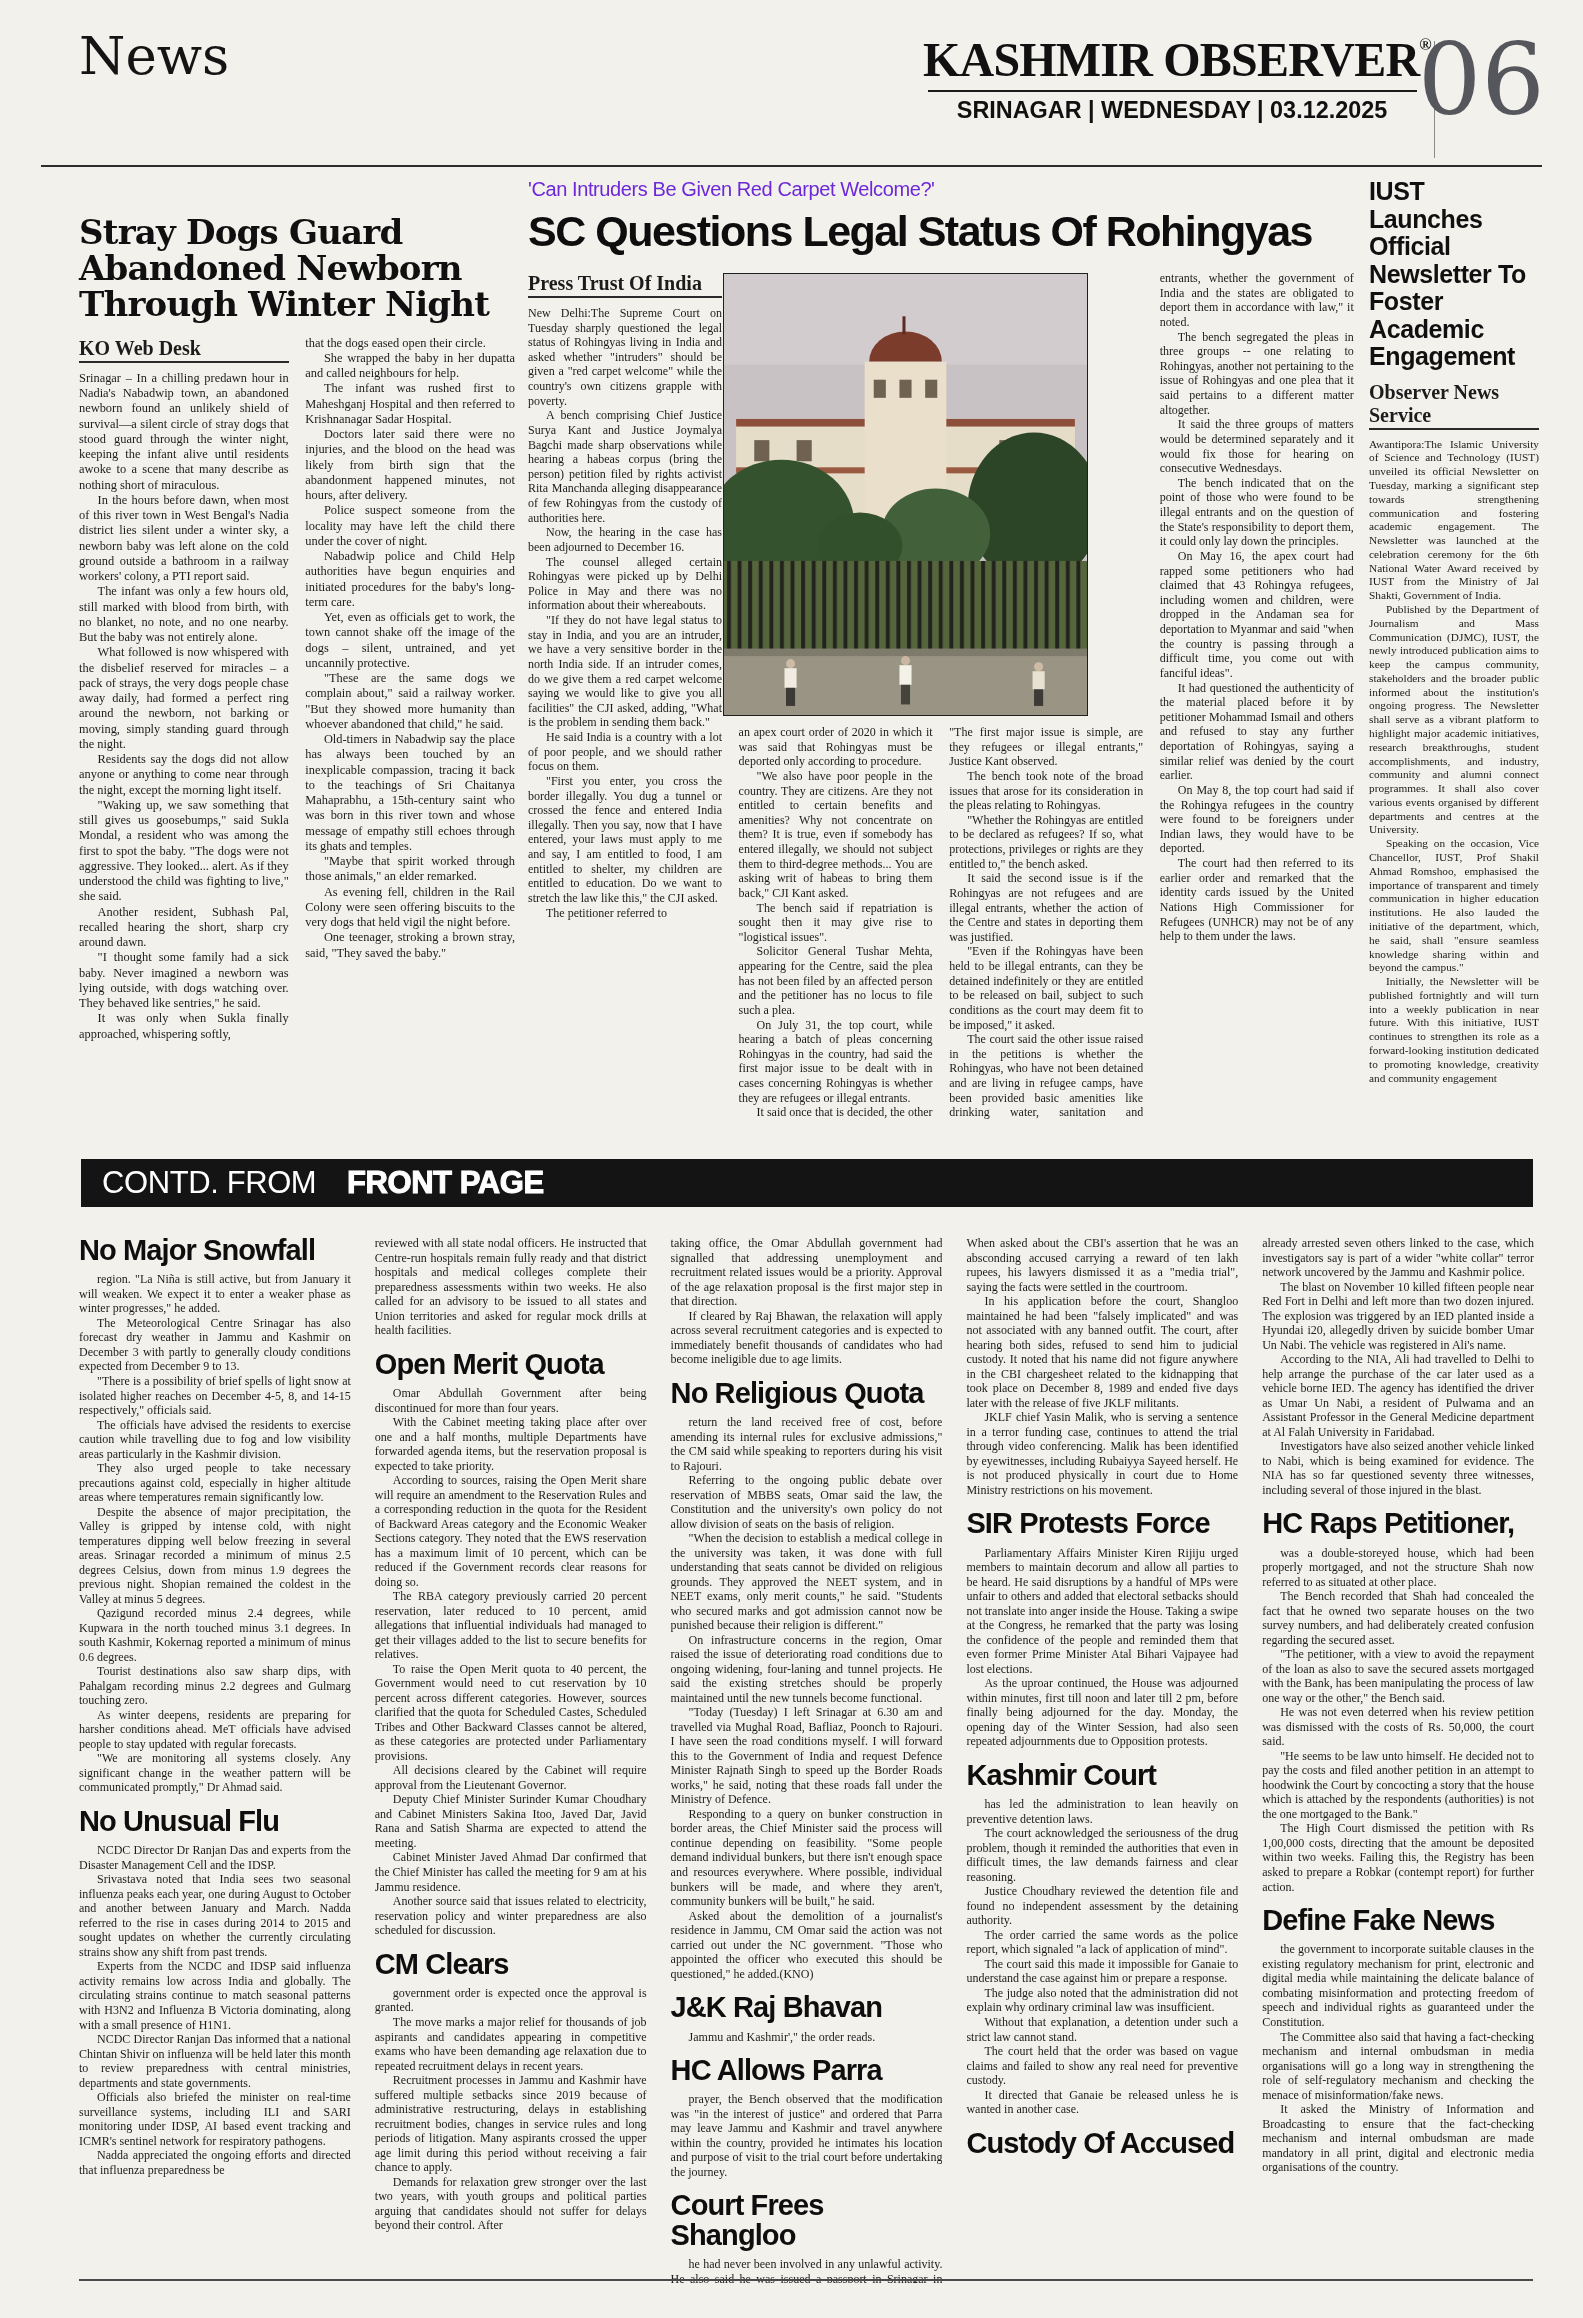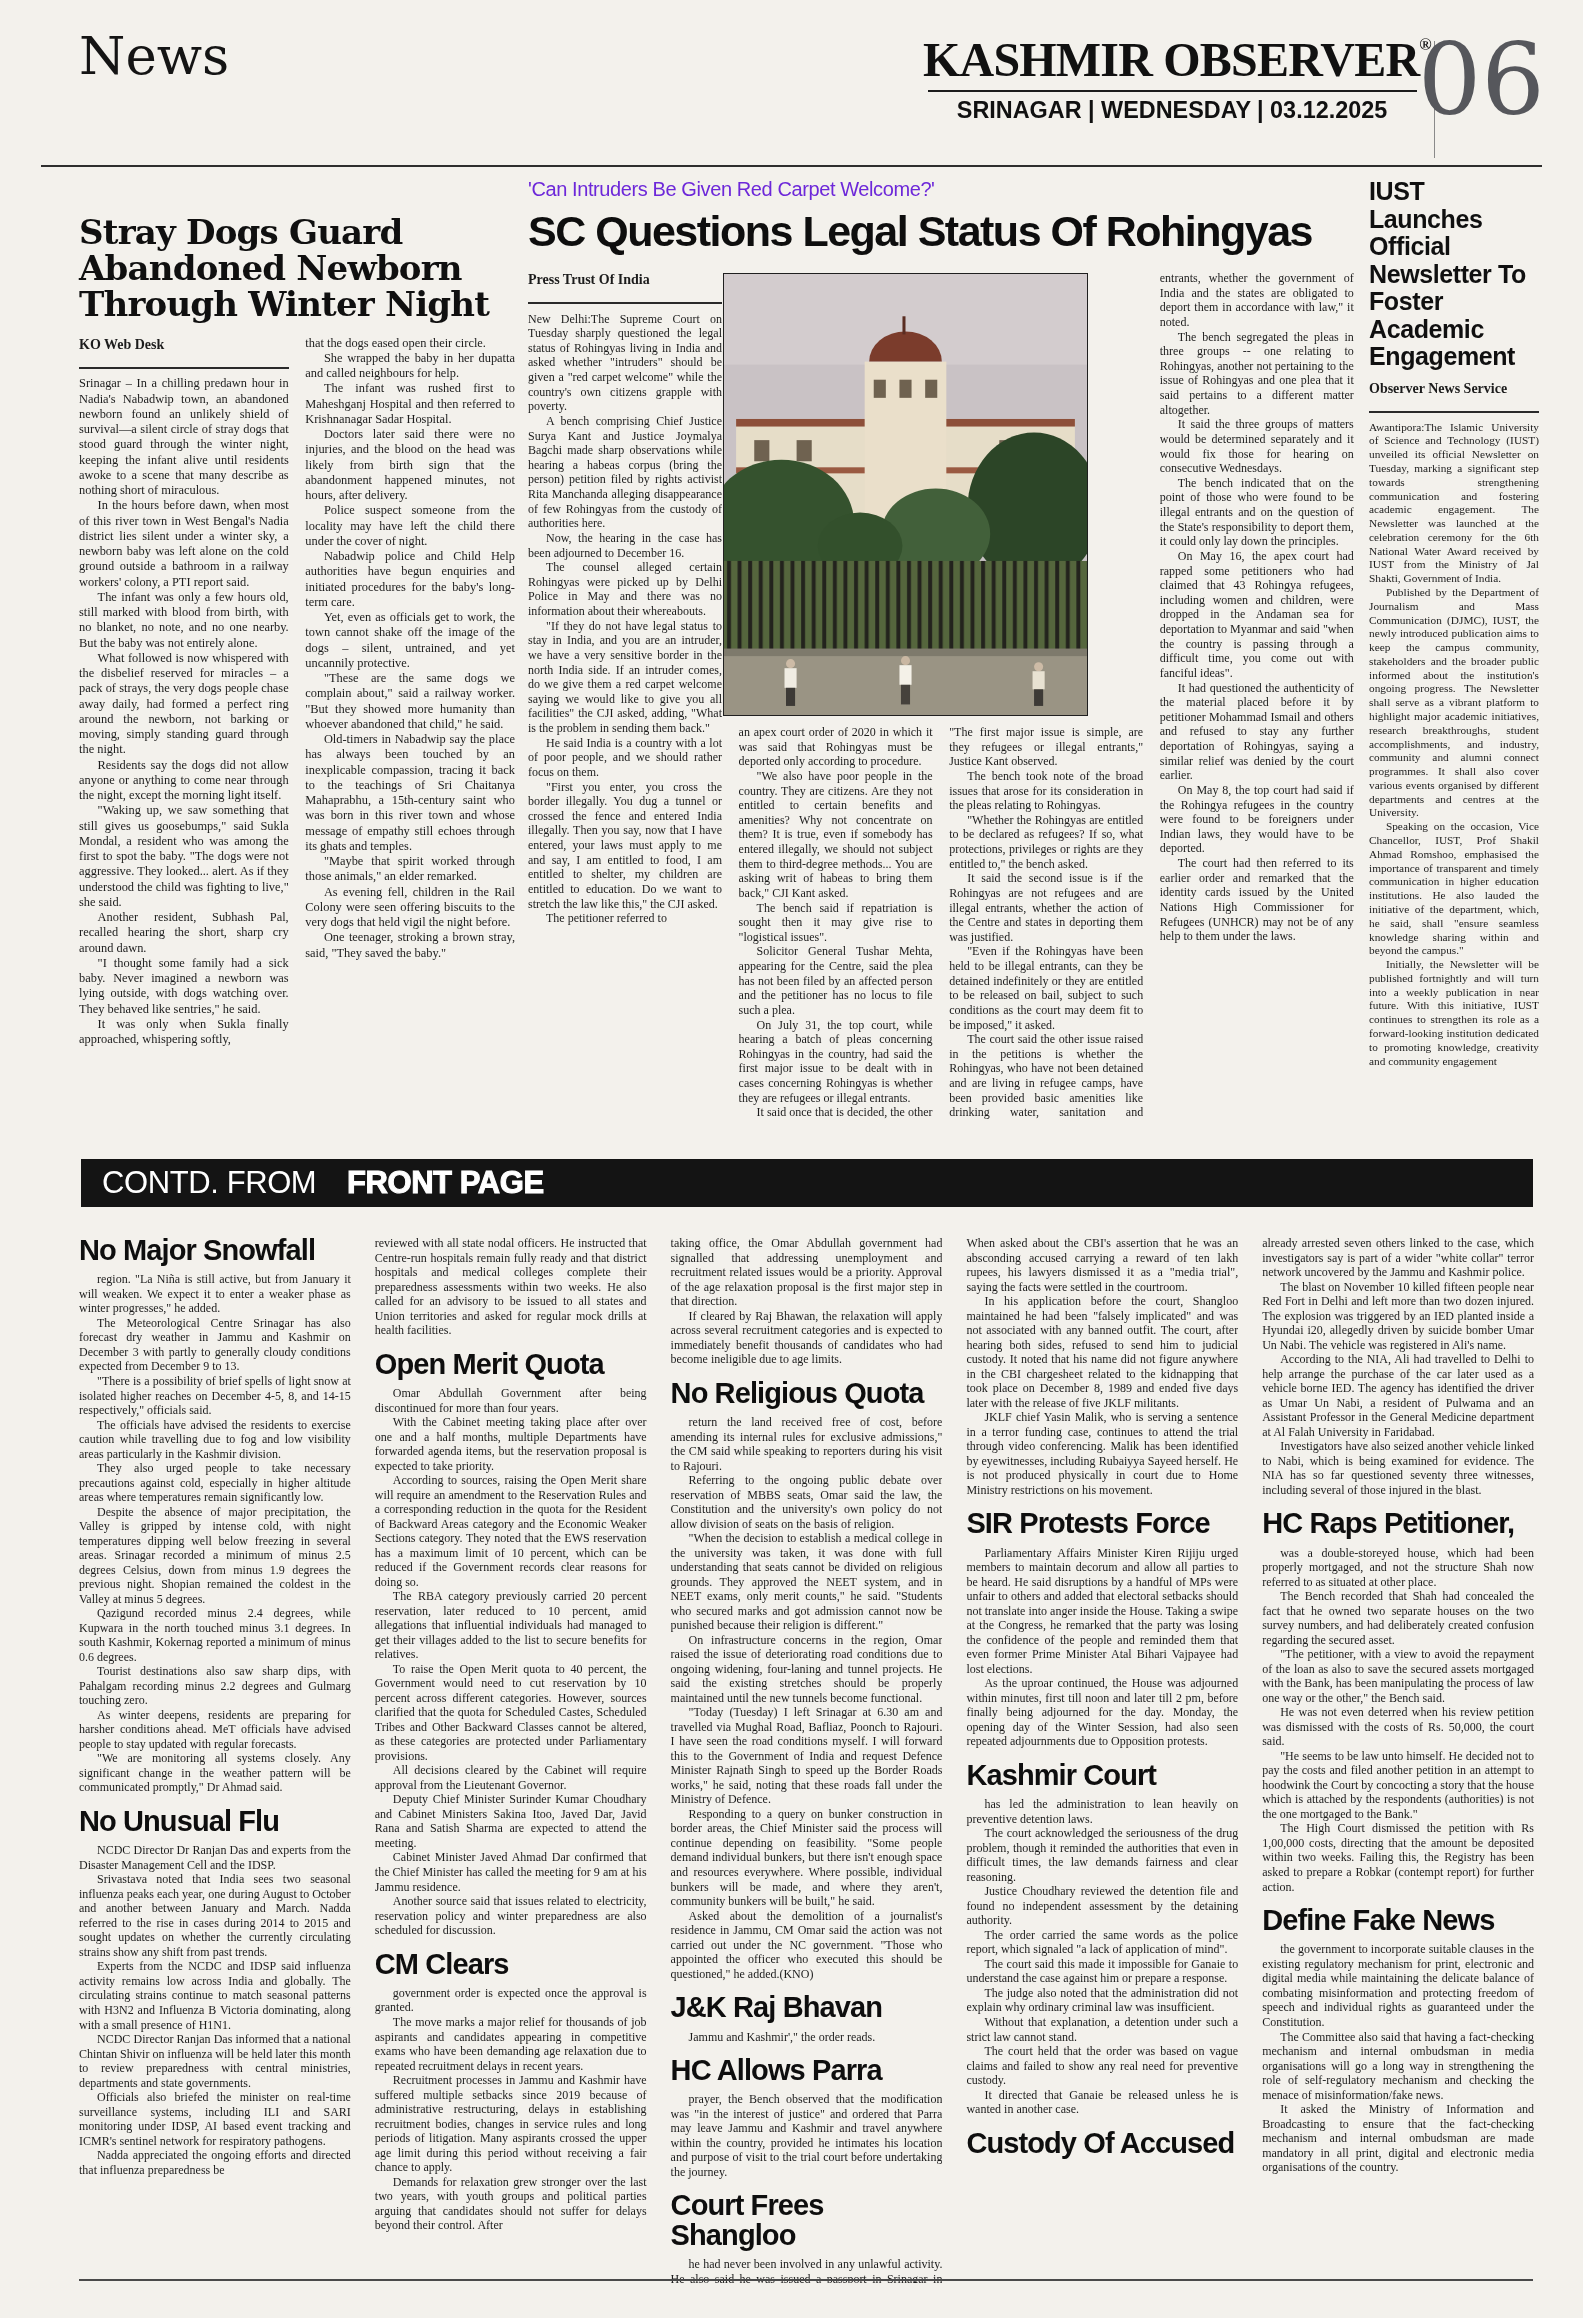--- a/index.html
+++ b/index.html
@@ -15,22 +15,22 @@
   .masthead sup{font-size:16.6px;vertical-align:26px;}
   .masthead-rule{height:2.3px;background:#1c1c1c;margin:6px 4.5px 4.5px;}
   .dateline{font-family:"Liberation Sans",sans-serif;font-weight:700;font-size:23.4px;
             letter-spacing:0;color:#111;white-space:nowrap;}
   .header-vline{position:absolute;right:148px;top:41px;width:1.5px;height:117px;background:#8a8a8a;}
   .pageno{position:absolute;right:38px;top:16.6px;font-family:"DejaVu Serif",serif;
           font-size:100px;line-height:1.25;color:#56575c;}
   .header-rule{position:absolute;left:41px;right:41px;top:165px;height:2.3px;background:#2e2e2e;}
 
   
-  .byline{font-family:"Liberation Serif",serif;font-weight:700;font-size:14px;
-          border-bottom:2.3px solid #2a2a2a;padding-bottom:14px;margin:0 0 7.5px;}
+  .byline{font-family:"Liberation Serif",serif;font-weight:700;font-size:20px;
+          border-bottom:2.3px solid #2a2a2a;padding-bottom:1px;margin:0 0 7.5px;}
   .para{margin:0;text-align:justify;text-indent:1.5em;}
   .flow .para:first-child{text-indent:0;}
 
   
   .stray{position:absolute;left:79px;top:178px;width:436px;height:956px;margin-top:36px;}
   .stray-title{font-family:"DejaVu Serif",serif;font-weight:700;font-size:34px;line-height:1.06;
                letter-spacing:-0.8px;margin:0 0 13.6px;color:#101010;}
   .stray .cols{display:flex;gap:16.6px;}
   .stray .col{width:210px;height:795px;overflow:hidden;font-size:12.4px;line-height:1.23;}
 

